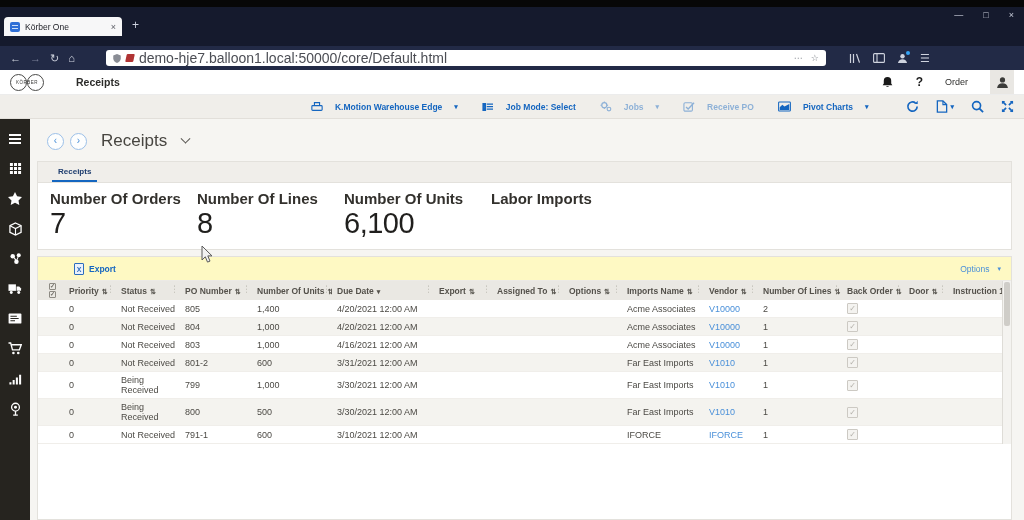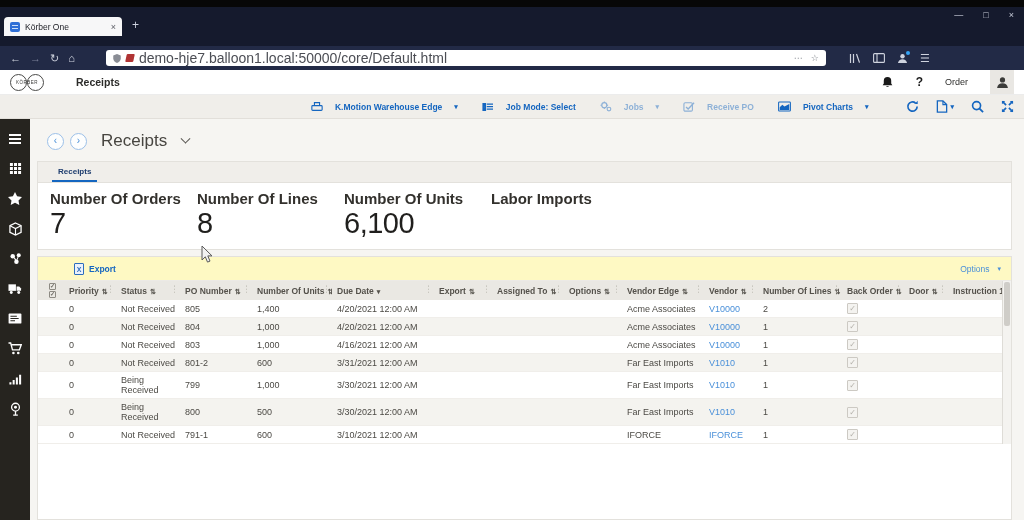--- a/index.html
+++ b/index.html
@@ -378,21 +378,21 @@
                   </span>
                 </th>
               <th><span class="h-label">Priority</span><span class="sort-icon">⇅</span><span class="col-sep">⋮</span></th>
                   <th><span class="h-label">Status</span><span class="sort-icon">⇅</span><span class="col-sep">⋮</span></th>
                   <th><span class="h-label">PO Number</span><span class="sort-icon">⇅</span><span class="col-sep">⋮</span></th>
                   <th><span class="h-label">Number Of Units</span><span class="sort-icon">⇅</span><span class="col-sep">⋮</span></th>
                   <th><span class="h-label">Due Date</span><span class="sort-icon">▾</span><span class="col-sep">⋮</span></th>
                   <th><span class="h-label">Export</span><span class="sort-icon">⇅</span><span class="col-sep">⋮</span></th>
                   <th><span class="h-label">Assigned To</span><span class="sort-icon">⇅</span><span class="col-sep">⋮</span></th>
                   <th><span class="h-label">Options</span><span class="sort-icon">⇅</span><span class="col-sep">⋮</span></th>
-                  <th><span class="h-label">Vendor Edge</span><span class="sort-icon">⇅</span><span class="col-sep">⋮</span></th>
+                  <th><span class="h-label">Imports Name</span><span class="sort-icon">⇅</span><span class="col-sep">⋮</span></th>
                   <th><span class="h-label">Vendor</span><span class="sort-icon">⇅</span><span class="col-sep">⋮</span></th>
                   <th><span class="h-label">Number Of Lines</span><span class="sort-icon">⇅</span><span class="col-sep">⋮</span></th>
                   <th><span class="h-label">Back Order</span><span class="sort-icon">⇅</span><span class="col-sep">⋮</span></th>
                   <th><span class="h-label">Door</span><span class="sort-icon">⇅</span><span class="col-sep">⋮</span></th>
                   <th><span class="h-label">Instruction 1</span><span class="sort-icon">⇅</span><span class="col-sep">⋮</span></th>
                 </tr>
             </thead>
             <tbody id="grid-body">
                 <tr>
                   <td class="c-select"></td>

